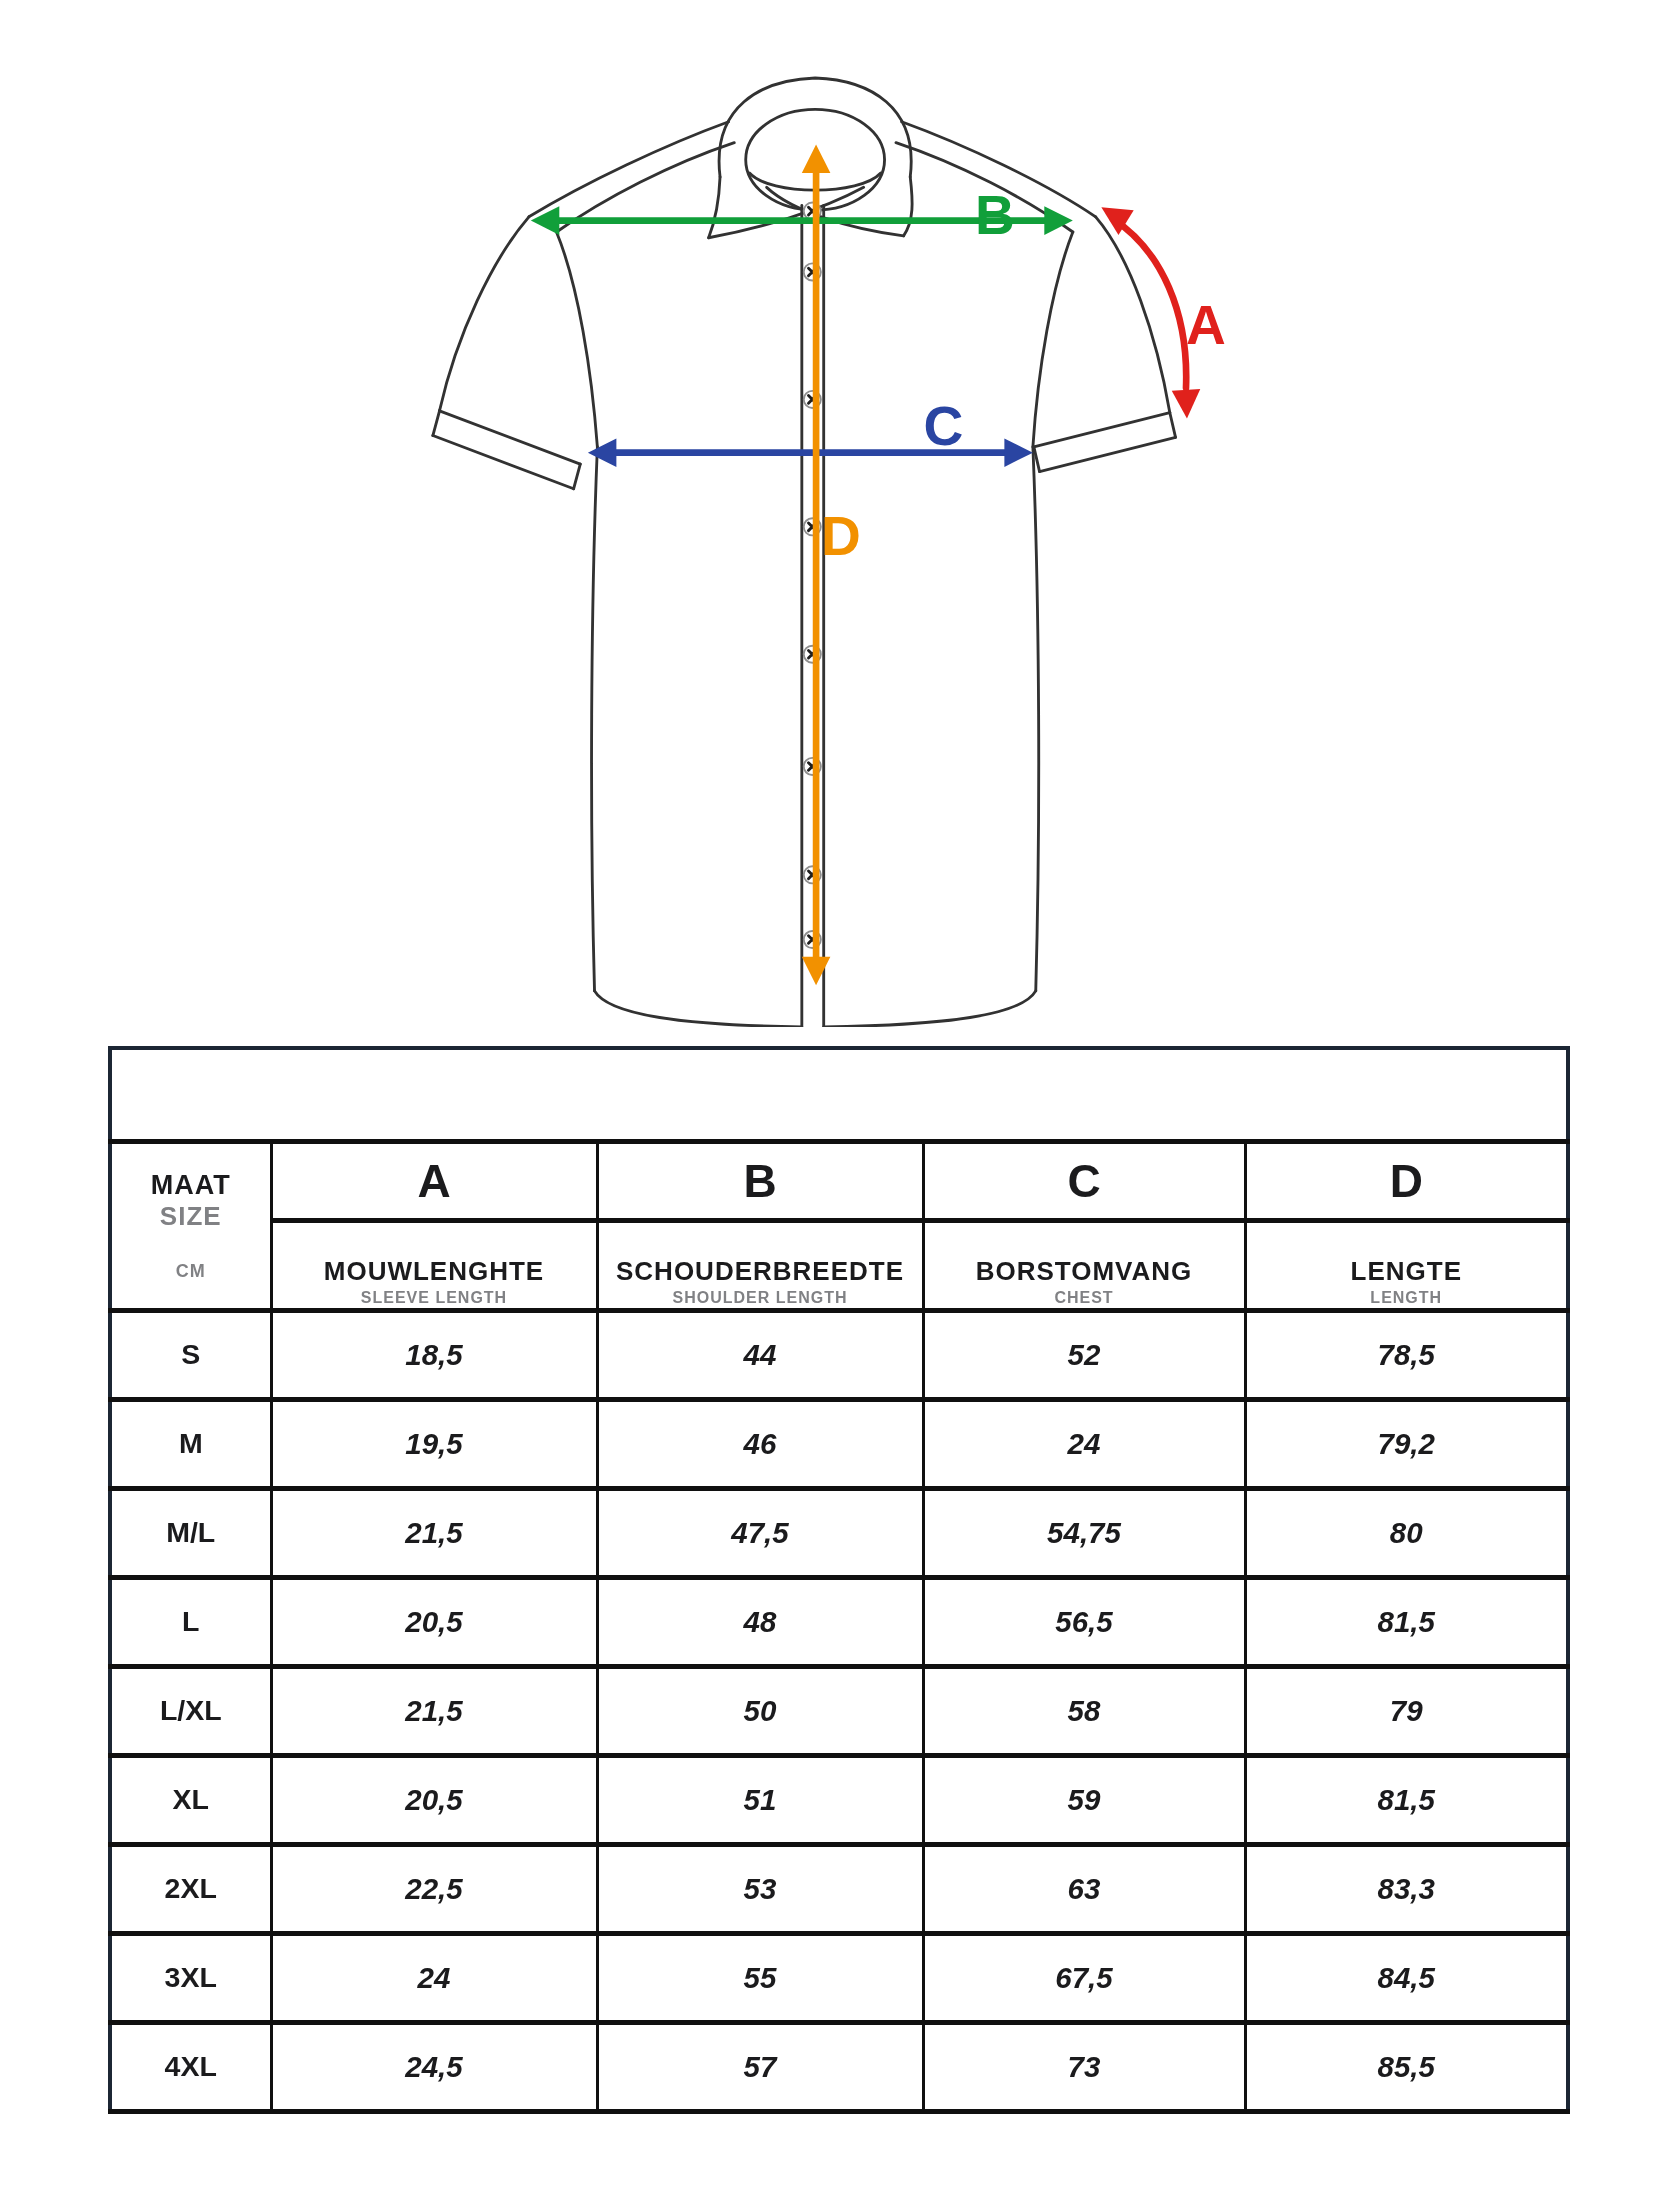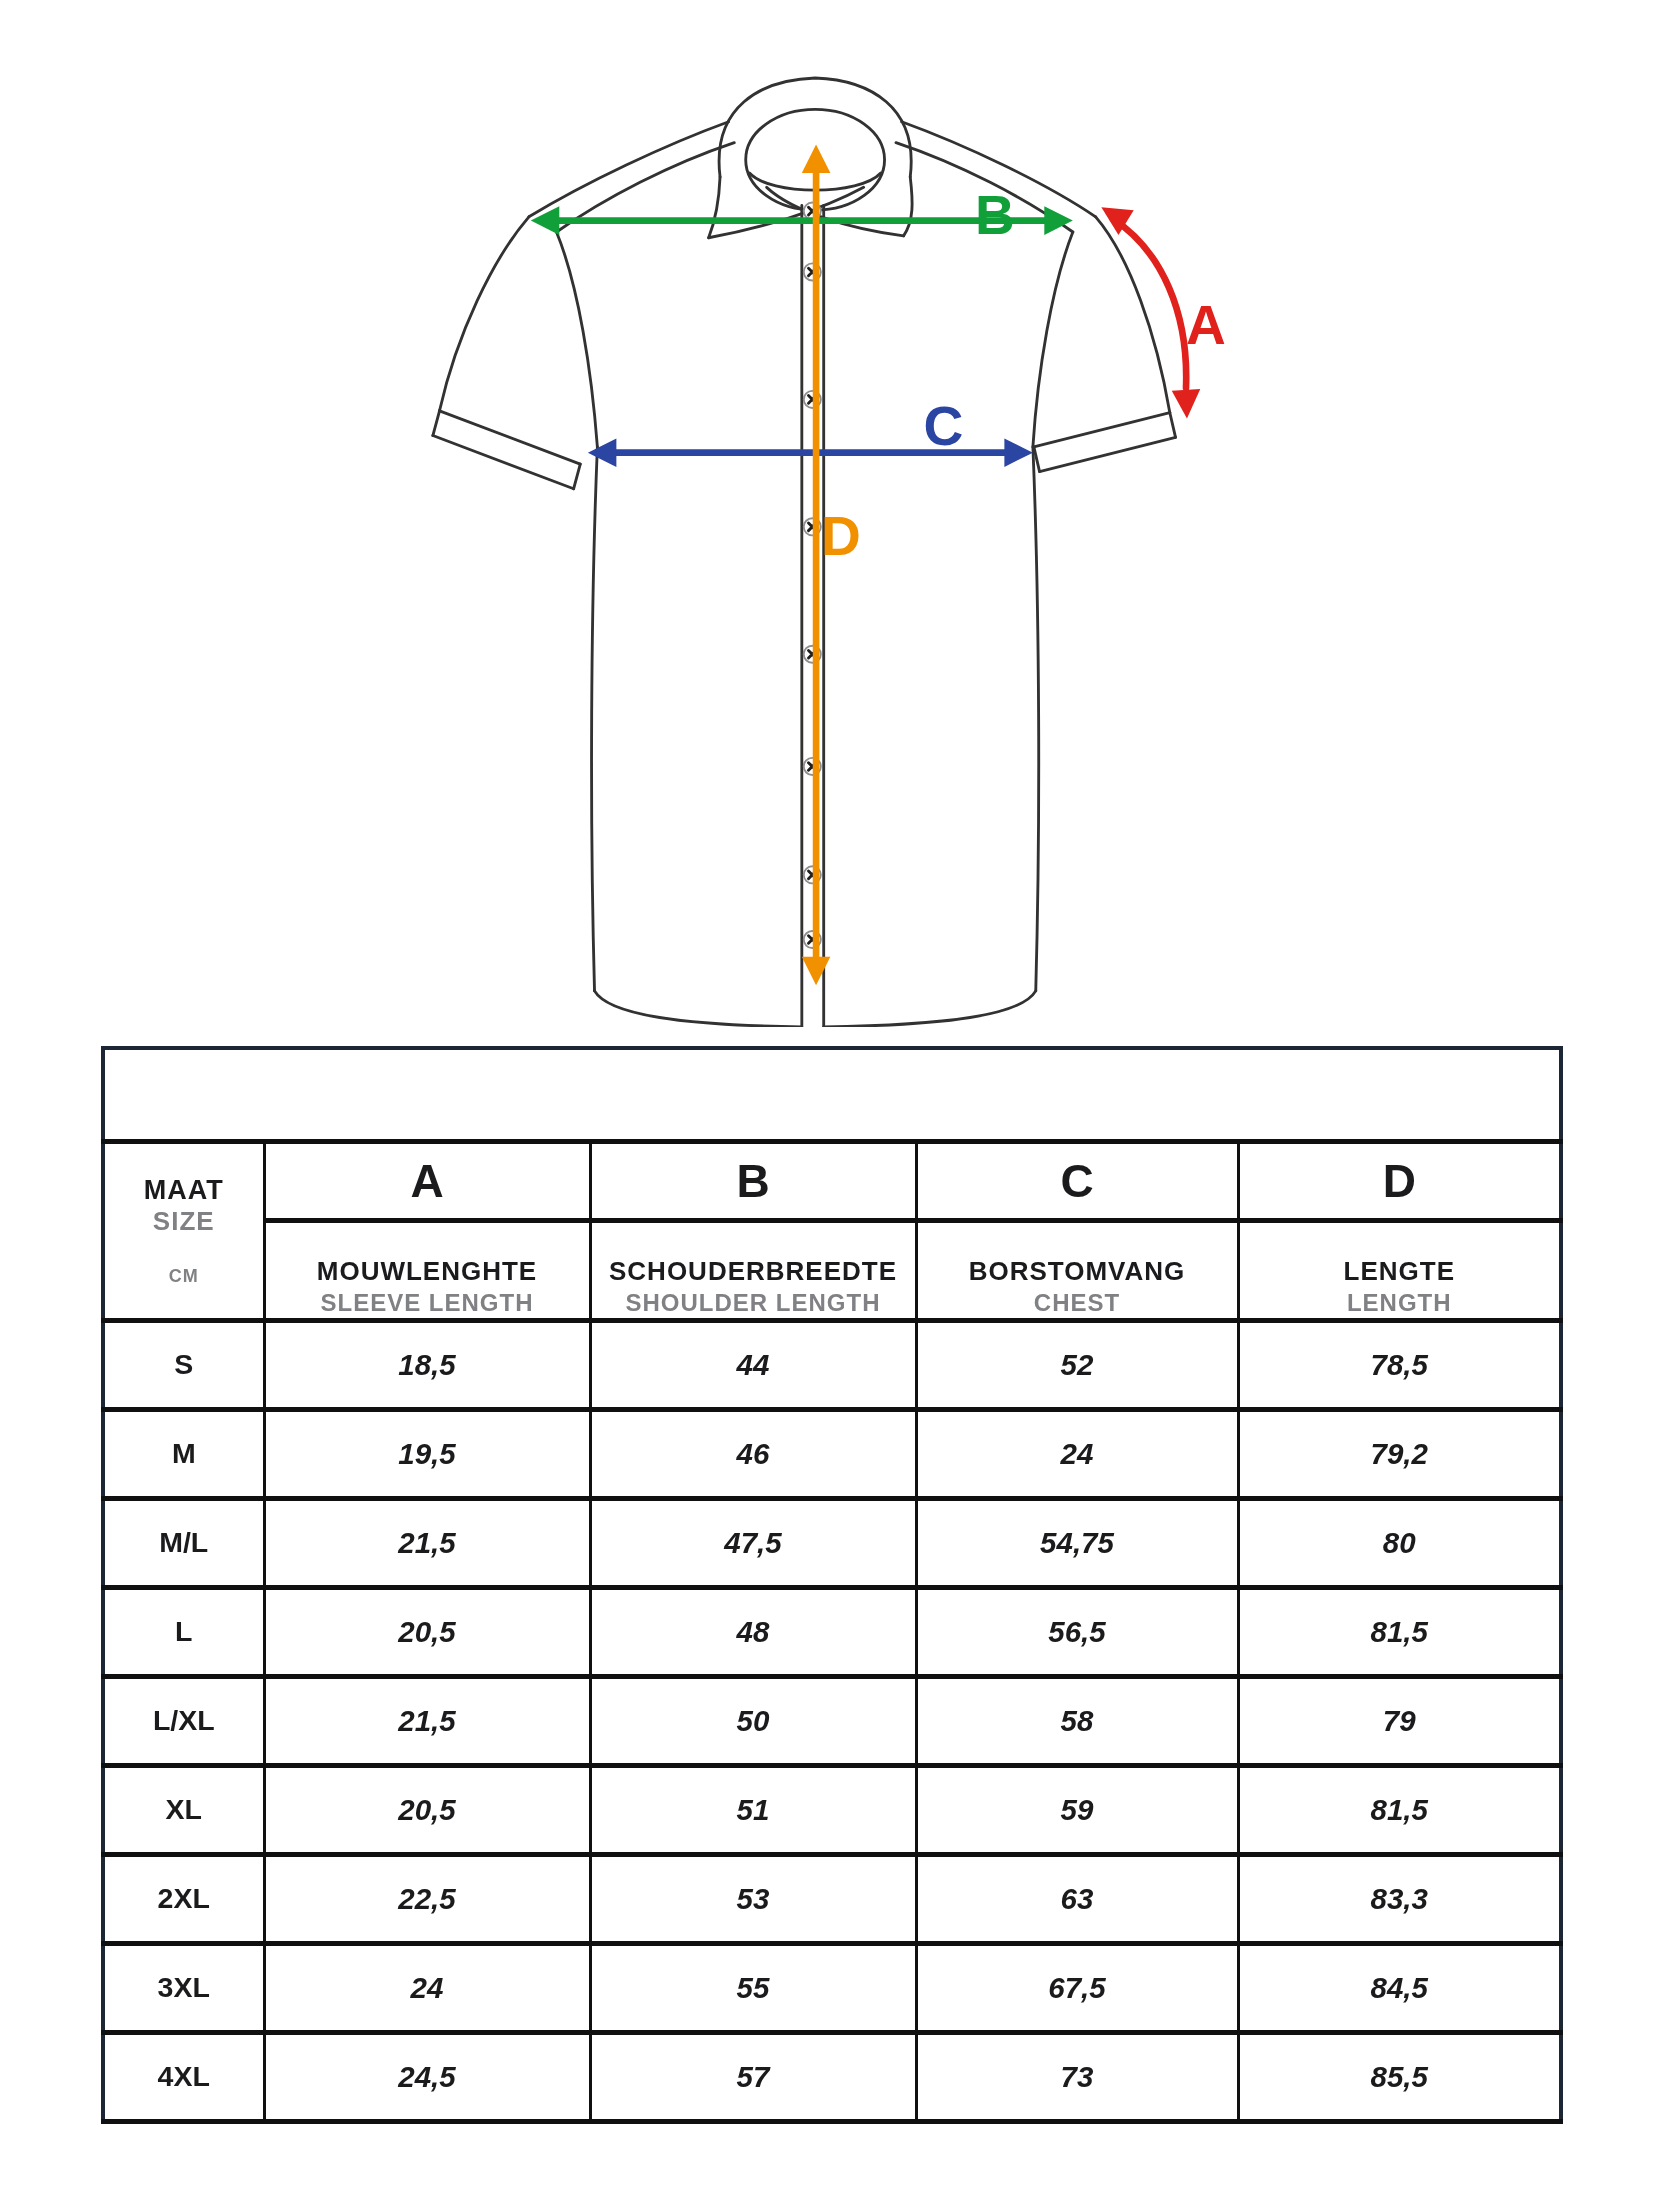--- a/index.html
+++ b/index.html
@@ -21,21 +21,21 @@
   .head-b{fill:#119f3a;}
   .head-c{fill:#2a45a2;}
   .head-d{fill:#f29100;}
   .diag-label{font-family:"Liberation Sans","DejaVu Sans",sans-serif;font-weight:bold;font-size:58px;text-anchor:middle;}
   .fill-a{fill:#e0211c;}
   .fill-b{fill:#119f3a;}
   .fill-c{fill:#2a45a2;}
   .fill-d{fill:#f29100;}
   
   table.size-table{
-    position:absolute;left:101px;top:1046px;width:1459px;
+    position:absolute;left:108px;top:1046px;width:1459px;
     border-collapse:collapse;table-layout:fixed;
     border:4.8px solid #1c2634;background:#ffffff;
   }
   table.size-table td{
     border:3.8px solid #101010;border-bottom-width:5.7px;
     text-align:center;vertical-align:middle;padding:0;
     color:#1b1b1d;
   }
   td.blank{height:89px;border-bottom-width:5.7px;}
   tr.letters td{height:74px;}
@@ -45,21 +45,21 @@
   .corner-inner{display:flex;flex-direction:column;align-items:center;justify-content:center;}
   .maat{font-weight:bold;font-size:27px;color:#1b1b1d;letter-spacing:1px;}
   .size-sub{font-weight:bold;font-size:26px;color:#808184;letter-spacing:1px;}
   .cm{font-weight:bold;font-size:18px;color:#808184;margin-top:28.5px;letter-spacing:1px;}
   td.letter{font-weight:bold;font-size:46px;}
   .c-a{color:#e0211c;}
   .c-b{color:#119f3a;}
   .c-c{color:#2a45a2;}
   .c-d{color:#f29100;}
   .nl{font-weight:bold;font-size:26px;color:#1b1b1d;letter-spacing:1px;line-height:1.25;margin-top:32px;}
-  .en{font-weight:bold;font-size:24px;color:#808184;letter-spacing:1px;line-height:1.25;}
+  .en{font-weight:bold;font-size:16px;color:#808184;letter-spacing:1px;line-height:1.25;}
   td.sz{font-weight:bold;font-size:28.5px;}
   td.val{font-weight:bold;font-size:29.5px;font-style:italic;}
 </style>
 </head>
 <body>
 
 <div class="canvas">
 
   <svg class="shirt" viewBox="0 0 1740 1080" xmlns="http://www.w3.org/2000/svg">
 

